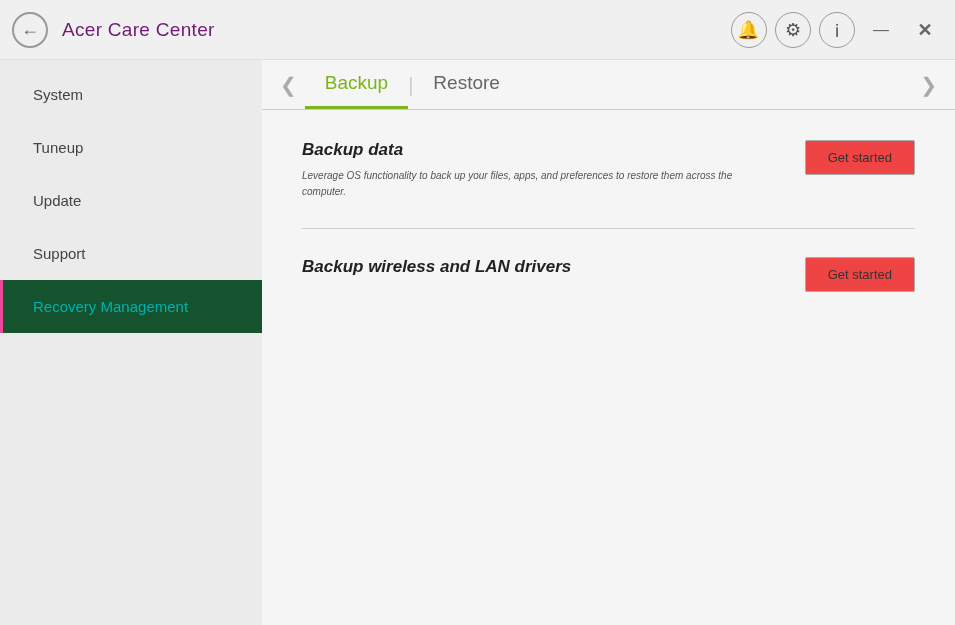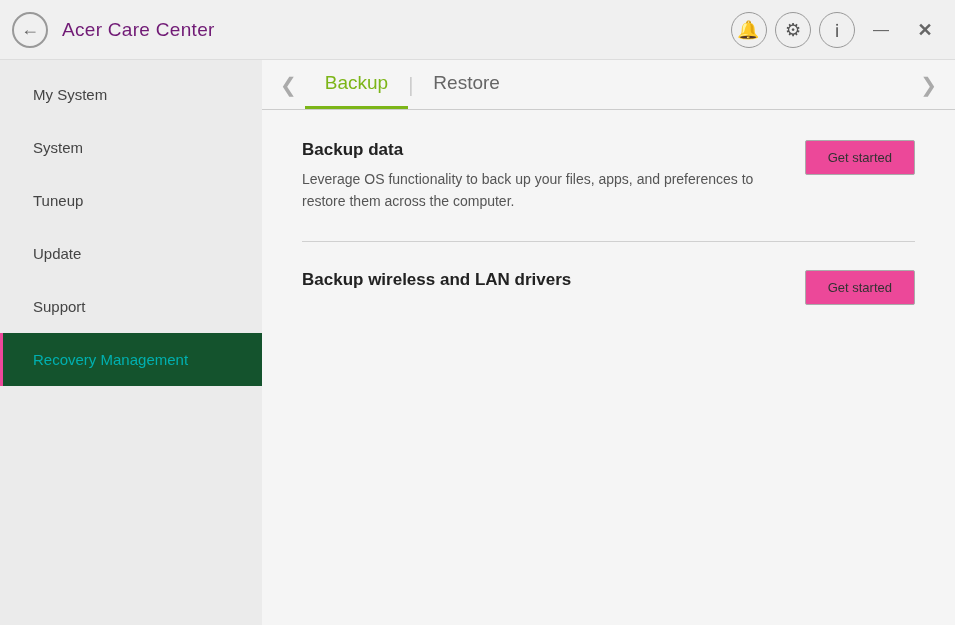--- a/index.html
+++ b/index.html
@@ -177,37 +177,38 @@
       align-items: flex-start;
       justify-content: space-between;
     }
     .section:last-child {
       border-bottom: none;
       margin-bottom: 0;
     }
     .section-text {
       flex: 1;
       margin-right: 30px;
+      font-style: italic;
     }
     .section-title {
       font-size: 17px;
       font-weight: 700;
       color: #222;
       margin-bottom: 8px;
     }
     .section-desc {
-      font-size: 14px;
+      font-size: 10px;
       color: #555;
       line-height: 1.6;
       max-width: 480px;
     }
     .get-started-btn {
       padding: 9px 22px;
       border: 1px solid #aaa;
-      background: #ec4899;
+      background: #ef4444;
       color: #333;
       font-size: 13px;
       cursor: pointer;
       white-space: nowrap;
       border-radius: 2px;
       min-width: 110px;
       text-align: center;
     }
   </style>
 </head>
@@ -235,23 +236,20 @@
     </div>
     <div class="title-icon-btn close-btn">
       <span>✕</span>
     </div>
   </div>
 </div>
 
 <div class="main-layout">
 
   <div class="sidebar">
-    <div class="sidebar-item">
-      <span>My System</span>
-    </div>
     <div class="sidebar-item">
       <span>System</span>
     </div>
     <div class="sidebar-item">
       <span>Tuneup</span>
     </div>
     <div class="sidebar-item">
       <span>Update</span>
     </div>
     <div class="sidebar-item">

